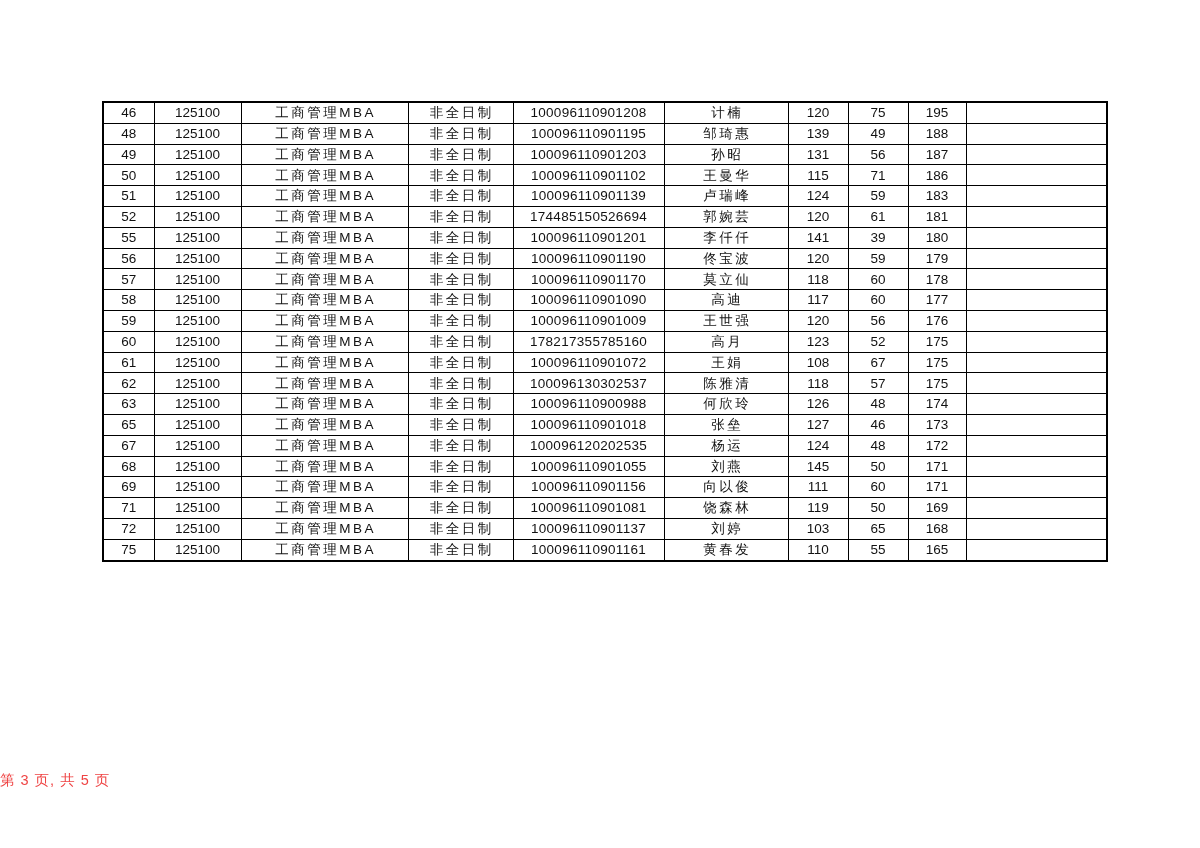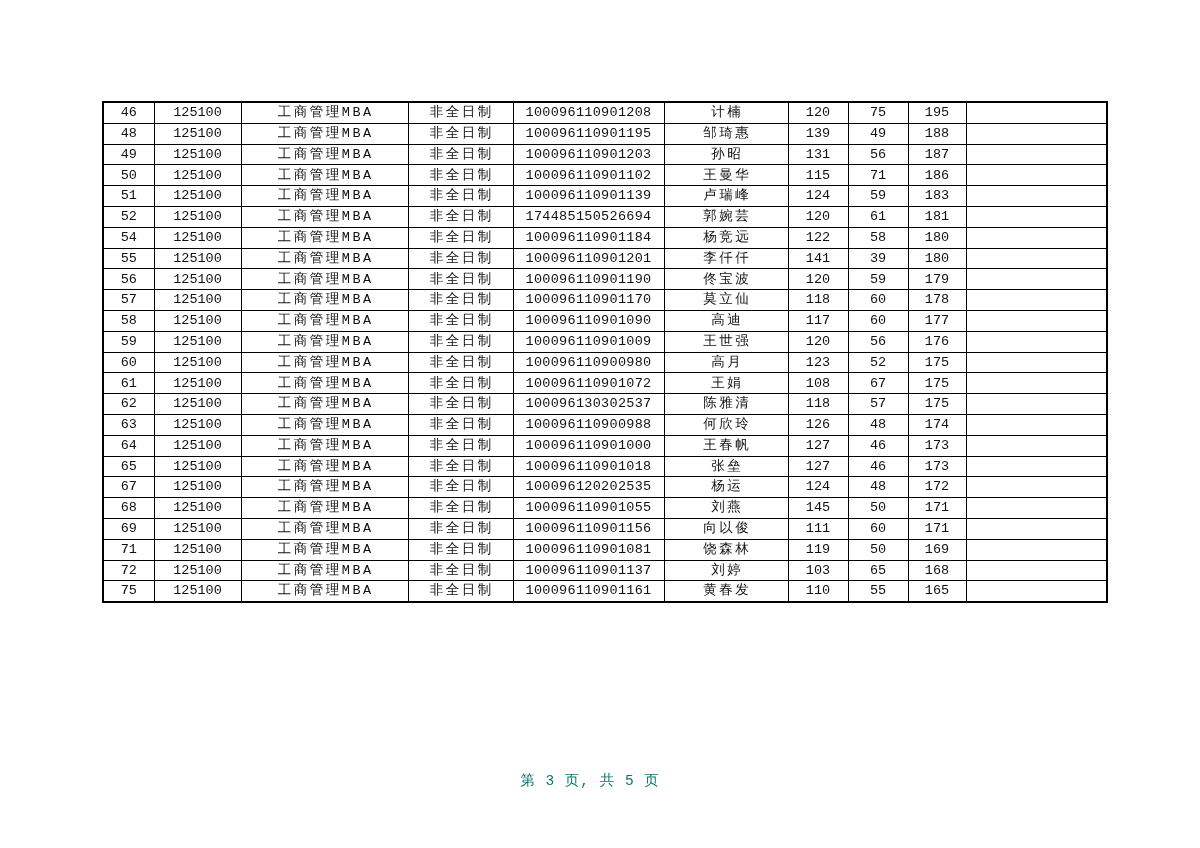--- a/index.html
+++ b/index.html
@@ -5,21 +5,21 @@
   html, body {
     margin: 0;
     padding: 0;
     background: #ffffff;
   }
   .sheet {
     position: relative;
     width: 1200px;
     height: 848px;
     background: #ffffff;
-    font-family: Liberation Mono, monospace;
+    font-family: Liberation Sans, sans-serif;
     color: #111111;
     overflow: hidden;
   }
   table.results {
     position: absolute;
     left: 102px;
     top: 101px;
     width: 1004px;
     border-collapse: collapse;
     table-layout: fixed;
@@ -38,24 +38,23 @@
   }
   td.num      { font-size: 14px; }
   td.examid   { font-size: 13px; letter-spacing: 0.3px; }
   td.cjk      { font-size: 13px; letter-spacing: 2.5px; text-indent: 2.5px; }
   td.score    { font-size: 14px; }
   .page-footer {
     position: absolute;
     top: 771px;
     left: 0;
     width: 1180px;
-    text-align: center;
     font-size: 14.5px;
     letter-spacing: 1px;
-    color: #0f766e;
+    color: #ef4444;
   }
 </style>
 </head>
 <body>
 
 <div class="sheet">
 
   <table class="results">
     <colgroup>
       <col style="width:51px">
@@ -136,32 +135,20 @@
           <td class="cjk">工商管理MBA</td>
           <td class="cjk">非全日制</td>
           <td class="examid">174485150526694</td>
           <td class="cjk">郭婉芸</td>
           <td class="score">120</td>
           <td class="score">61</td>
           <td class="score">181</td>
           <td></td>
         </tr>
         <tr>
-          <td class="num">54</td>
-          <td class="num">125100</td>
-          <td class="cjk">工商管理MBA</td>
-          <td class="cjk">非全日制</td>
-          <td class="examid">100096110901184</td>
-          <td class="cjk">杨竞远</td>
-          <td class="score">122</td>
-          <td class="score">58</td>
-          <td class="score">180</td>
-          <td></td>
-        </tr>
-        <tr>
           <td class="num">55</td>
           <td class="num">125100</td>
           <td class="cjk">工商管理MBA</td>
           <td class="cjk">非全日制</td>
           <td class="examid">100096110901201</td>
           <td class="cjk">李仟仟</td>
           <td class="score">141</td>
           <td class="score">39</td>
           <td class="score">180</td>
           <td></td>
@@ -212,21 +199,21 @@
           <td class="score">120</td>
           <td class="score">56</td>
           <td class="score">176</td>
           <td></td>
         </tr>
         <tr>
           <td class="num">60</td>
           <td class="num">125100</td>
           <td class="cjk">工商管理MBA</td>
           <td class="cjk">非全日制</td>
-          <td class="examid">100096110900980</td>
+          <td class="examid">178217355785160</td>
           <td class="cjk">高月</td>
           <td class="score">123</td>
           <td class="score">52</td>
           <td class="score">175</td>
           <td></td>
         </tr>
         <tr>
           <td class="num">61</td>
           <td class="num">125100</td>
           <td class="cjk">工商管理MBA</td>
@@ -256,32 +243,20 @@
           <td class="cjk">工商管理MBA</td>
           <td class="cjk">非全日制</td>
           <td class="examid">100096110900988</td>
           <td class="cjk">何欣玲</td>
           <td class="score">126</td>
           <td class="score">48</td>
           <td class="score">174</td>
           <td></td>
         </tr>
         <tr>
-          <td class="num">64</td>
-          <td class="num">125100</td>
-          <td class="cjk">工商管理MBA</td>
-          <td class="cjk">非全日制</td>
-          <td class="examid">100096110901000</td>
-          <td class="cjk">王春帆</td>
-          <td class="score">127</td>
-          <td class="score">46</td>
-          <td class="score">173</td>
-          <td></td>
-        </tr>
-        <tr>
           <td class="num">65</td>
           <td class="num">125100</td>
           <td class="cjk">工商管理MBA</td>
           <td class="cjk">非全日制</td>
           <td class="examid">100096110901018</td>
           <td class="cjk">张垒</td>
           <td class="score">127</td>
           <td class="score">46</td>
           <td class="score">173</td>
           <td></td>

